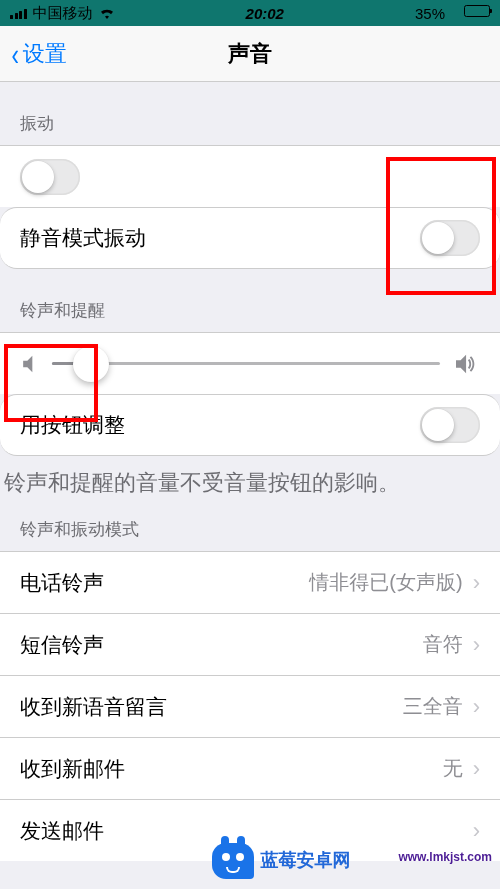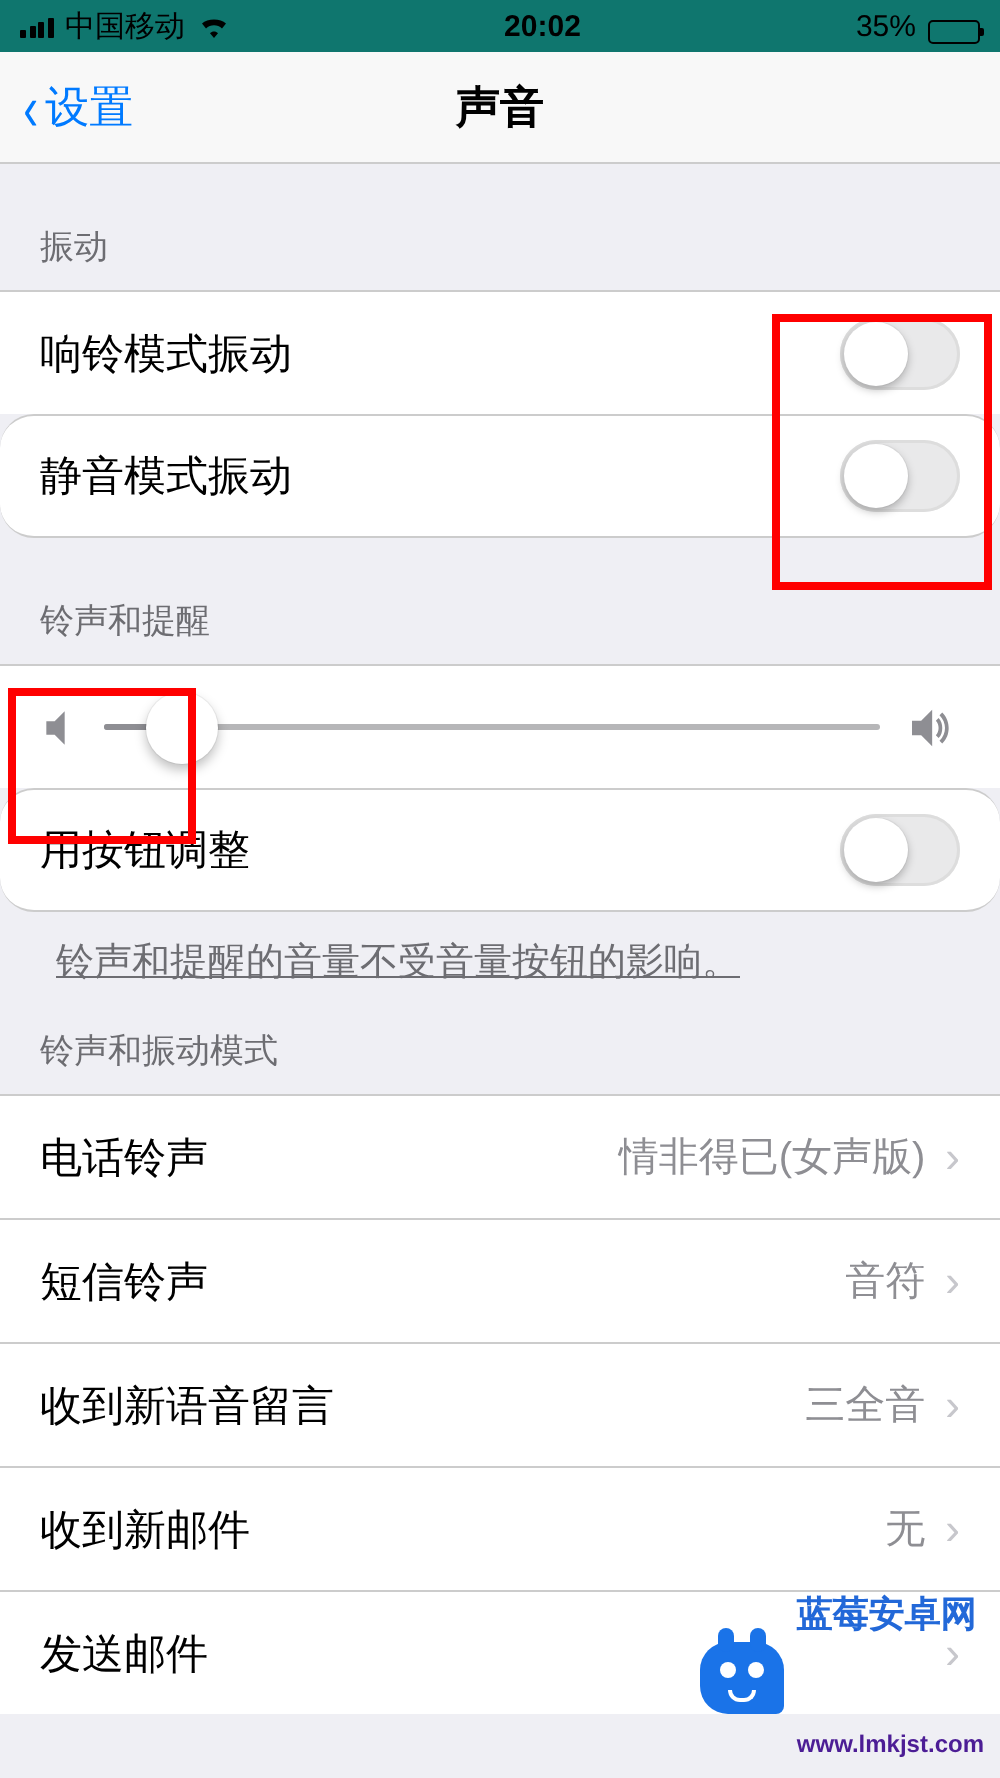--- a/index.html
+++ b/index.html
@@ -16,21 +16,21 @@
       height: 26px;
       display: flex;
       align-items: center;
       justify-content: space-between;
       padding: 0 10px;
       background: #0f766e;
       font-size: 15px;
       font-weight: 500;
     }
     .status-left { display: flex; align-items: center; gap: 6px; }
-    .status-right { display: flex; align-items: flex-end; gap: 6px; }
+    .status-right { display: flex; align-items: flex-start; gap: 19px; }
     .signal-bars { display: inline-flex; align-items: flex-end; gap: 1.5px; height: 12px; }
     .signal-bars span { width: 3px; background: #000; border-radius: 0.5px; }
     .signal-bars span:nth-child(1){height:4px;} .signal-bars span:nth-child(2){height:6px;}
     .signal-bars span:nth-child(3){height:8px;} .signal-bars span:nth-child(4){height:10px;}
     .wifi-icon { width: 16px; height: 12px; }
     .battery { display: inline-flex; align-items: center; }
     .battery-body { width: 26px; height: 12px; border: 1px solid #000; border-radius: 2.5px; position: relative; }
     .battery-body::after { content:""; position:absolute; right:-3px; top:3px; width:2px; height:4px; background:#000; border-radius:0 1px 1px 0; }
     .battery-fill { height:100%; background:#000; border-radius:1px 0 0 1px; }
     .nav-bar {
@@ -74,77 +74,76 @@
       display:flex; align-items:center; padding:0 20px; height:62px; gap:14px;
     }
     .vol-icon { color:#8e8e93; flex-shrink:0; }
     .slider-track { flex:1; height:3px; background:#b6b6b8; border-radius:2px; position:relative; }
     .slider-fill { height:100%; background:#8e8e93; border-radius:2px; }
     .slider-thumb {
       position:absolute; top:50%; transform:translate(-50%,-50%);
       width:36px; height:36px; border-radius:50%; background:#fff;
       box-shadow: 0 3px 6px rgba(0,0,0,0.25), 0 0 0 0.5px rgba(0,0,0,0.05);
     }
-    .footer-note { font-size:19px; color:#6d6d72; padding: 12px 28px 0; text-decoration: underline; }
+    .footer-note { font-size:22px; color:#6d6d72; padding: 12px 4px 0; }
     .highlight { position:absolute; border: 4px solid #ff0000; pointer-events:none; z-index:5; }
     .watermark {
       position:absolute; right:8px; bottom:10px; display:flex; align-items:center; gap:6px;
       font-size:18px; color:#2268d8; font-weight:600; z-index:6;
     }
     .wm-icon {
       width:42px; height:36px; background:#1a73e8;
       border-radius: 14px 14px 4px 14px; position:relative;
     }
     .wm-icon::before, .wm-icon::after {
       content:""; position:absolute; top:-7px; width:8px; height:12px;
       background:#1a73e8; border-radius:4px;
     }
     .wm-icon::before { left:9px; } .wm-icon::after { right:9px; }
     .wm-eyes { position:absolute; top:10px; left:0; right:0; display:flex; justify-content:center; gap:6px; }
     .wm-eyes span { width:8px; height:8px; background:#fff; border-radius:50%; }
     .wm-mouth { position:absolute; bottom:6px; left:50%; transform:translateX(-50%); width:14px; height:6px; border:2px solid #fff; border-top:none; border-radius:0 0 10px 10px; }
-    .wm-text { display:flex; flex-direction:column; line-height:1.1;gap:48px; }
+    .wm-text { display:flex; line-height:1.1;gap:48px; }
     .wm-sub { font-size:12px; color:#4c1d95; }
   </style>
 </head>
 <body>
 
 <div class="status-bar">
   <div class="status-left">
     <span class="signal-bars">
         <span></span>
         <span></span>
         <span></span>
         <span></span>
       </span>
     <span>中国移动</span>
     <svg class="wifi-icon" viewBox="0 0 24 18">
         <path fill="#000" d="M12 18l-3-3.6c1.7-1.6 4.3-1.6 6 0L12 18zm-6-7.2l-3-3.6C7 3.1 17 3.1 21 7.2l-3 3.6c-3.3-3.2-8.7-3.2-12 0z"></path>
       </svg>
   </div>
-  <div style="font-weight:600;">20:02</div>
+  <div style="font-weight:600;font-style:italic;">20:02</div>
   <div class="status-right">
     <span>35%</span>
     <span class="battery">
       <span class="battery-body"><span class="battery-fill" style="width:35%"></span></span>
     </span>
   </div>
 </div>
 
 <div class="nav-bar">
   <div class="back-btn">
     <span class="back-chevron">‹</span>
     <span>设置</span>
   </div>
   <div class="nav-title">声音</div>
 </div>
 
 <div class="section-header">振动</div>
 <div class="row">
-  <span>响铃模式振动</span>
   <div class="switch"></div>
 </div>
 <div class="row last">
   <span>静音模式振动</span>
   <div class="switch"></div>
 </div>
 
 <div class="section-header">铃声和提醒</div>
 <div class="slider-row">
   <svg class="vol-icon" width="18" height="20" viewBox="0 0 18 24">

